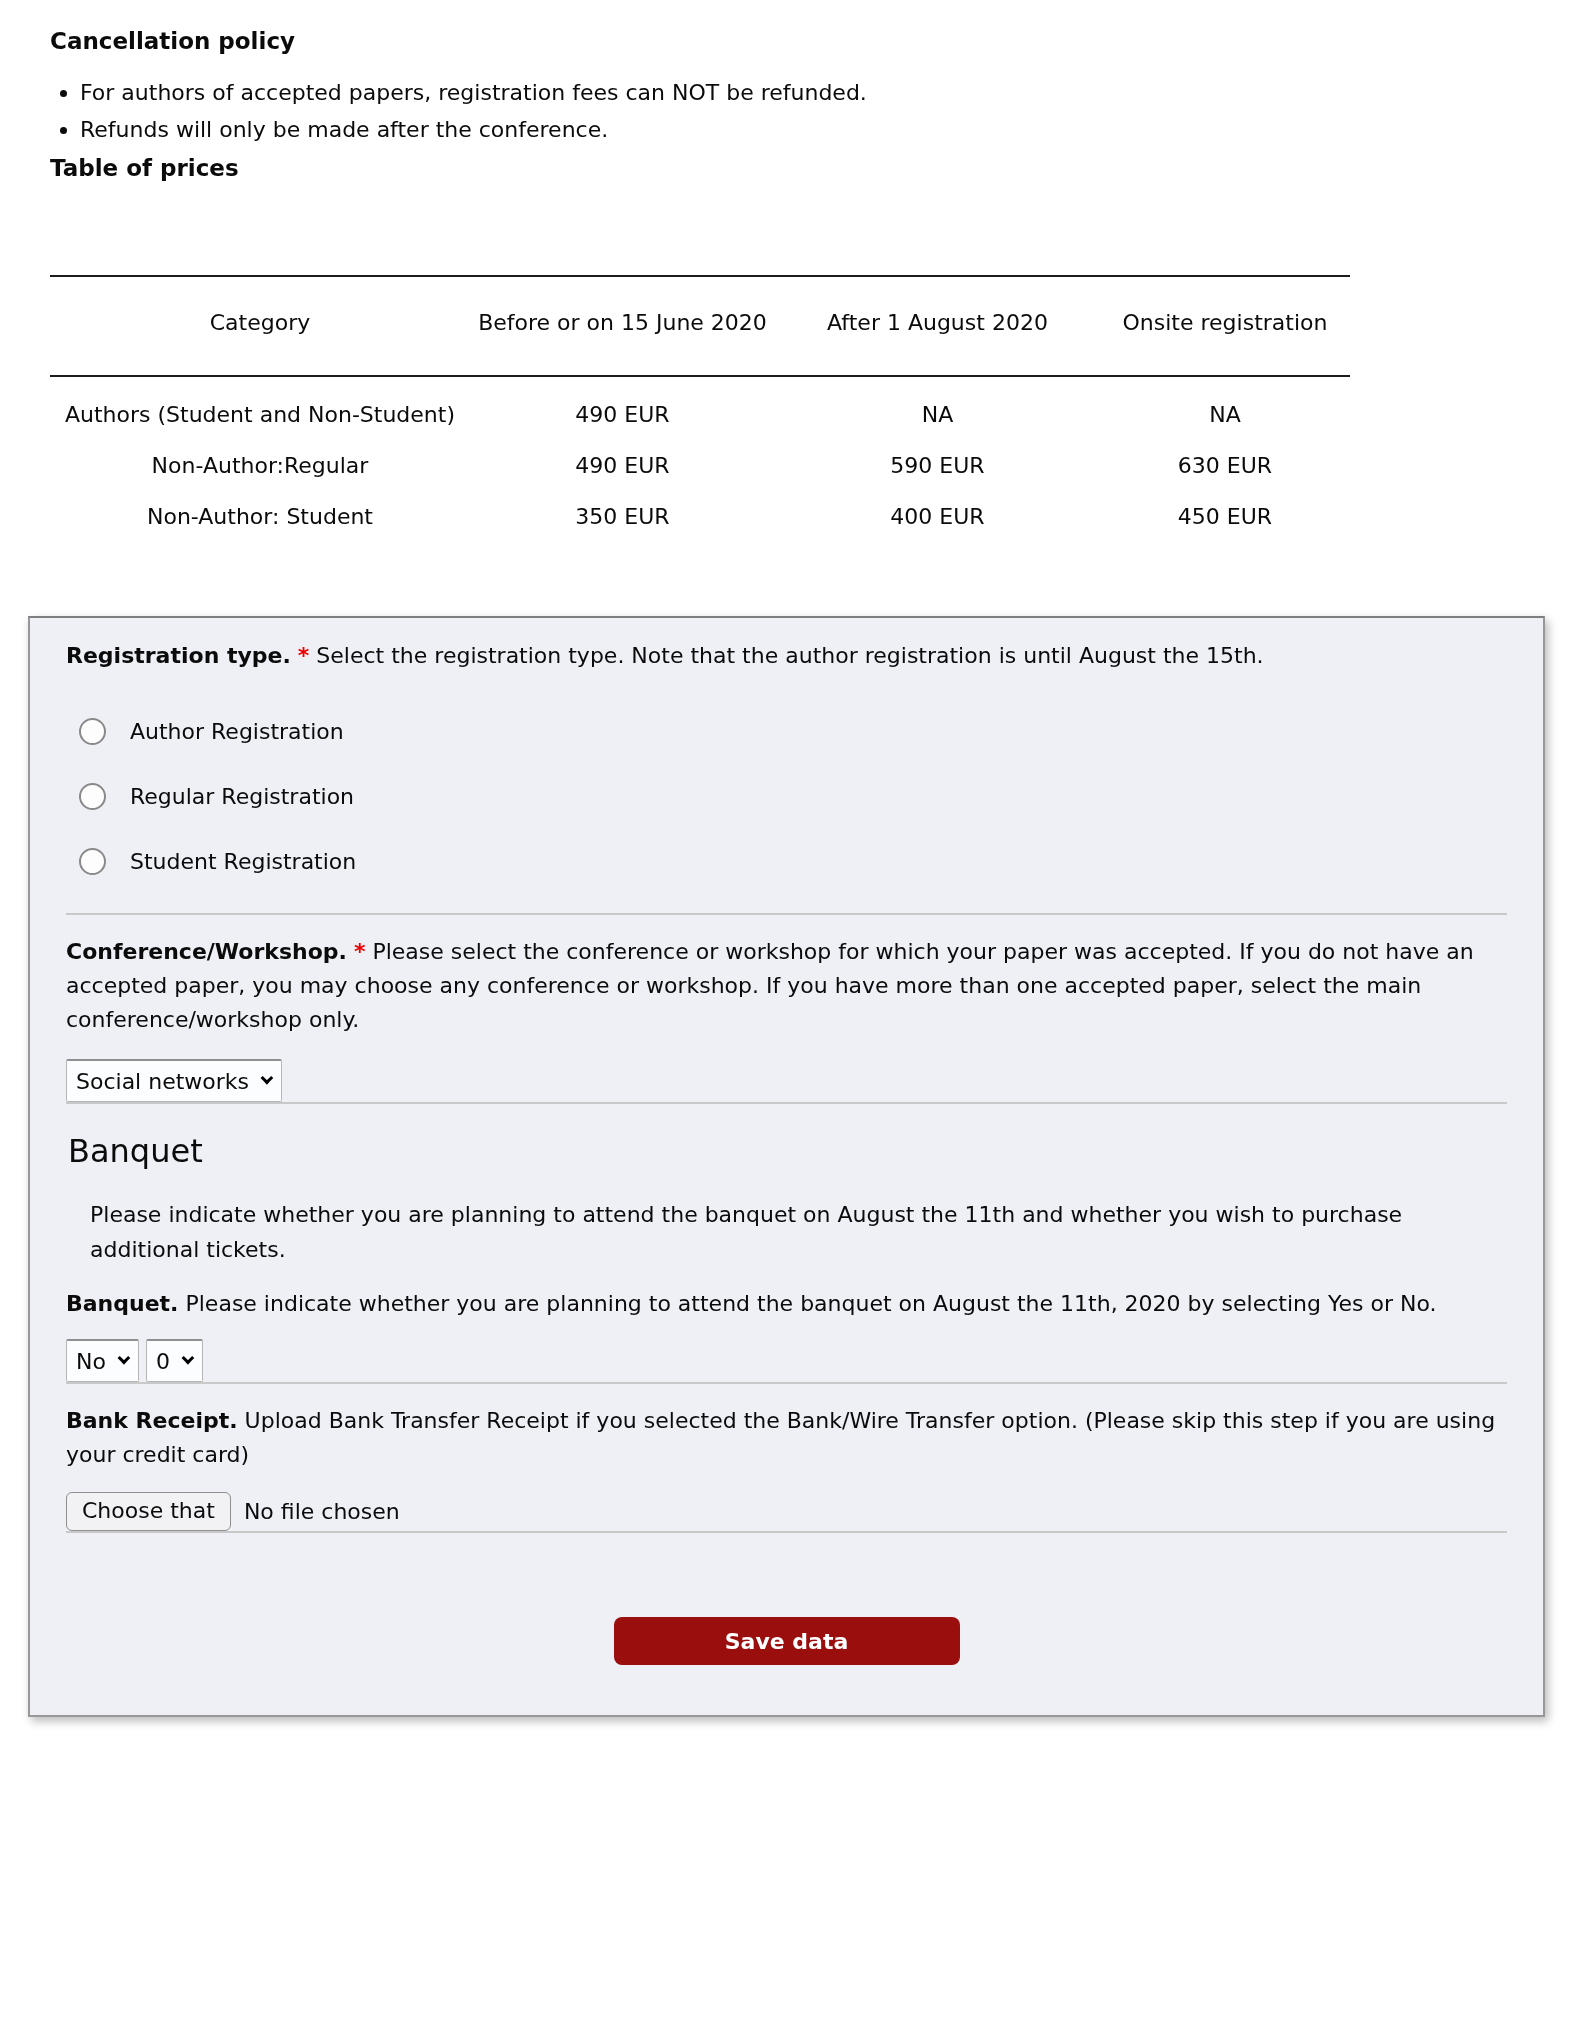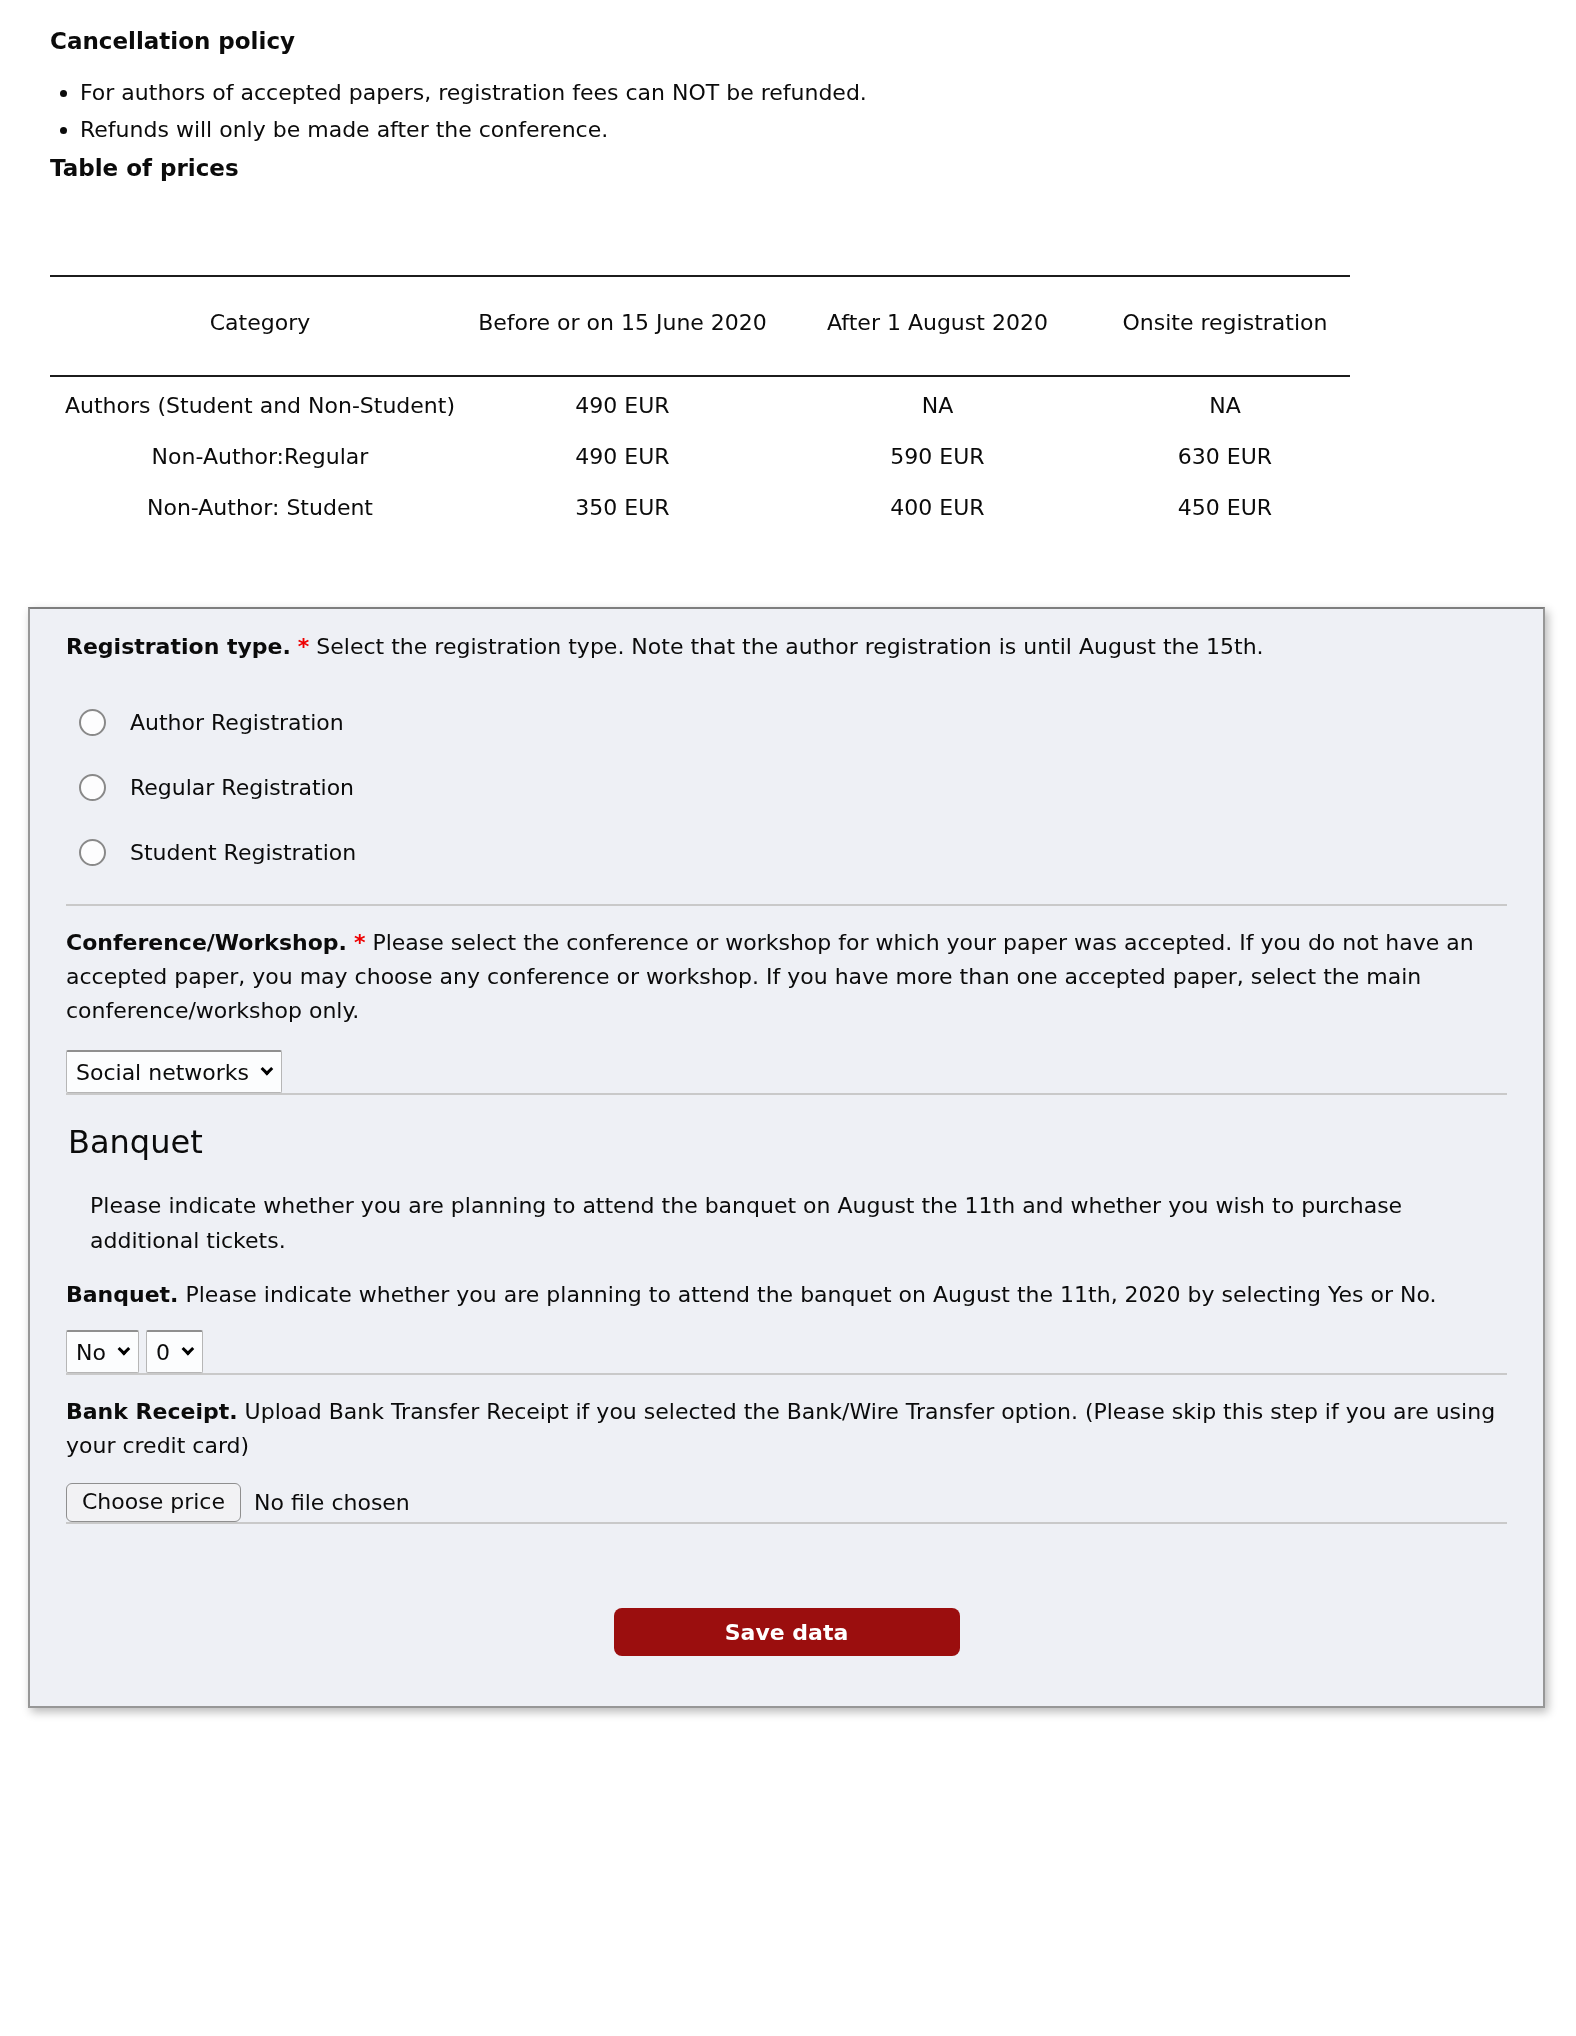--- a/index.html
+++ b/index.html
@@ -47,21 +47,21 @@
   }
   table.prices th.c1, table.prices td.c1 { text-align: center; width: 420px; }
   table.prices .c2 { width: 305px; }
   table.prices .c3 { width: 325px; }
   table.prices .c4 { width: 250px; }
   table.prices td {
     padding: 13px 0;
     text-align: center;
     white-space: nowrap;
   }
-  table.prices tbody tr:first-child td { padding-top: 16px; margin-left: 26px; }
+  table.prices tbody tr:first-child td { padding-top: 25px; margin-left: 26px; }
 
   
   .panel {
     margin: 74px 0 33px -22px;
     width: 1517px;
     background: #eef0f5;
     border: 2px solid #979797;
     border-top-color: #7e7e7e;
     box-shadow: 3px 4px 9px rgba(0,0,0,0.28);
     padding: 22px 36px 50px 36px;
@@ -264,21 +264,21 @@
     </div>
 
     <hr class="divider hr3">
 
     <p class="para">
       <b>Bank Receipt.</b>
       <span>Upload Bank Transfer Receipt if you selected the Bank/Wire Transfer option. (Please skip this step if you are using your credit card)</span>
     </p>
 
     <div class="file-row">
-      <span class="file-btn">Choose price</span>
+      <span class="file-btn">Choose that</span>
       <span class="file-status">No file chosen</span>
     </div>
 
     <hr class="divider hr4">
 
     <div class="save-row">
       <button class="save-btn">Save data</button>
     </div>
 
   </section>

